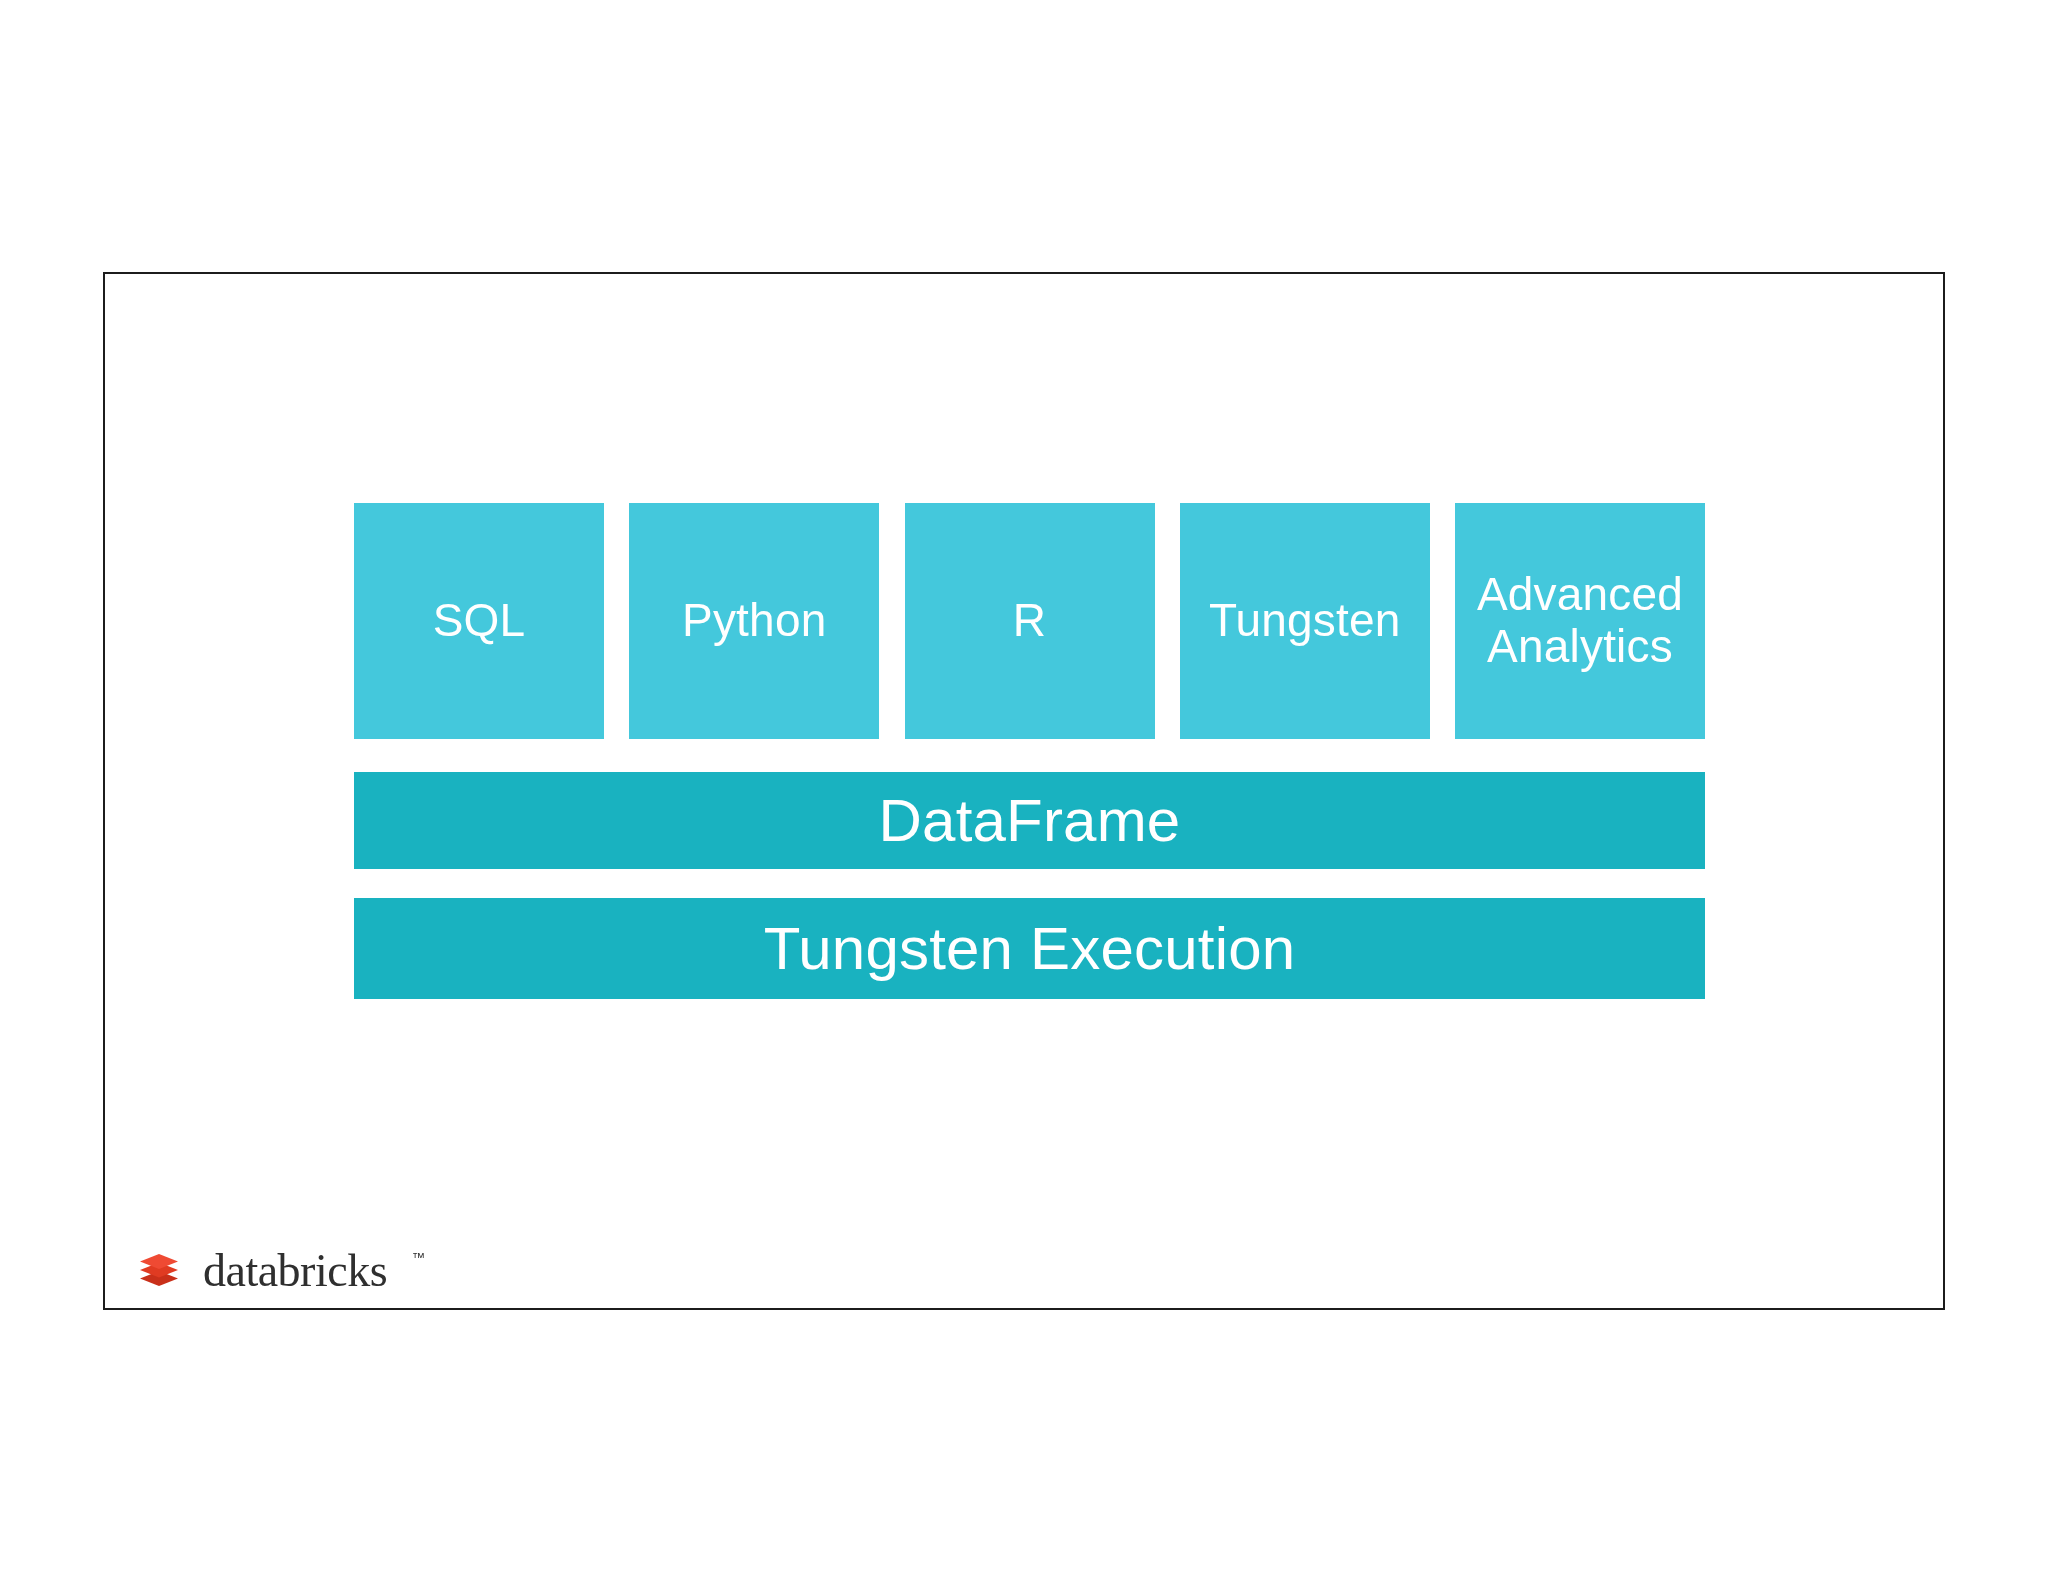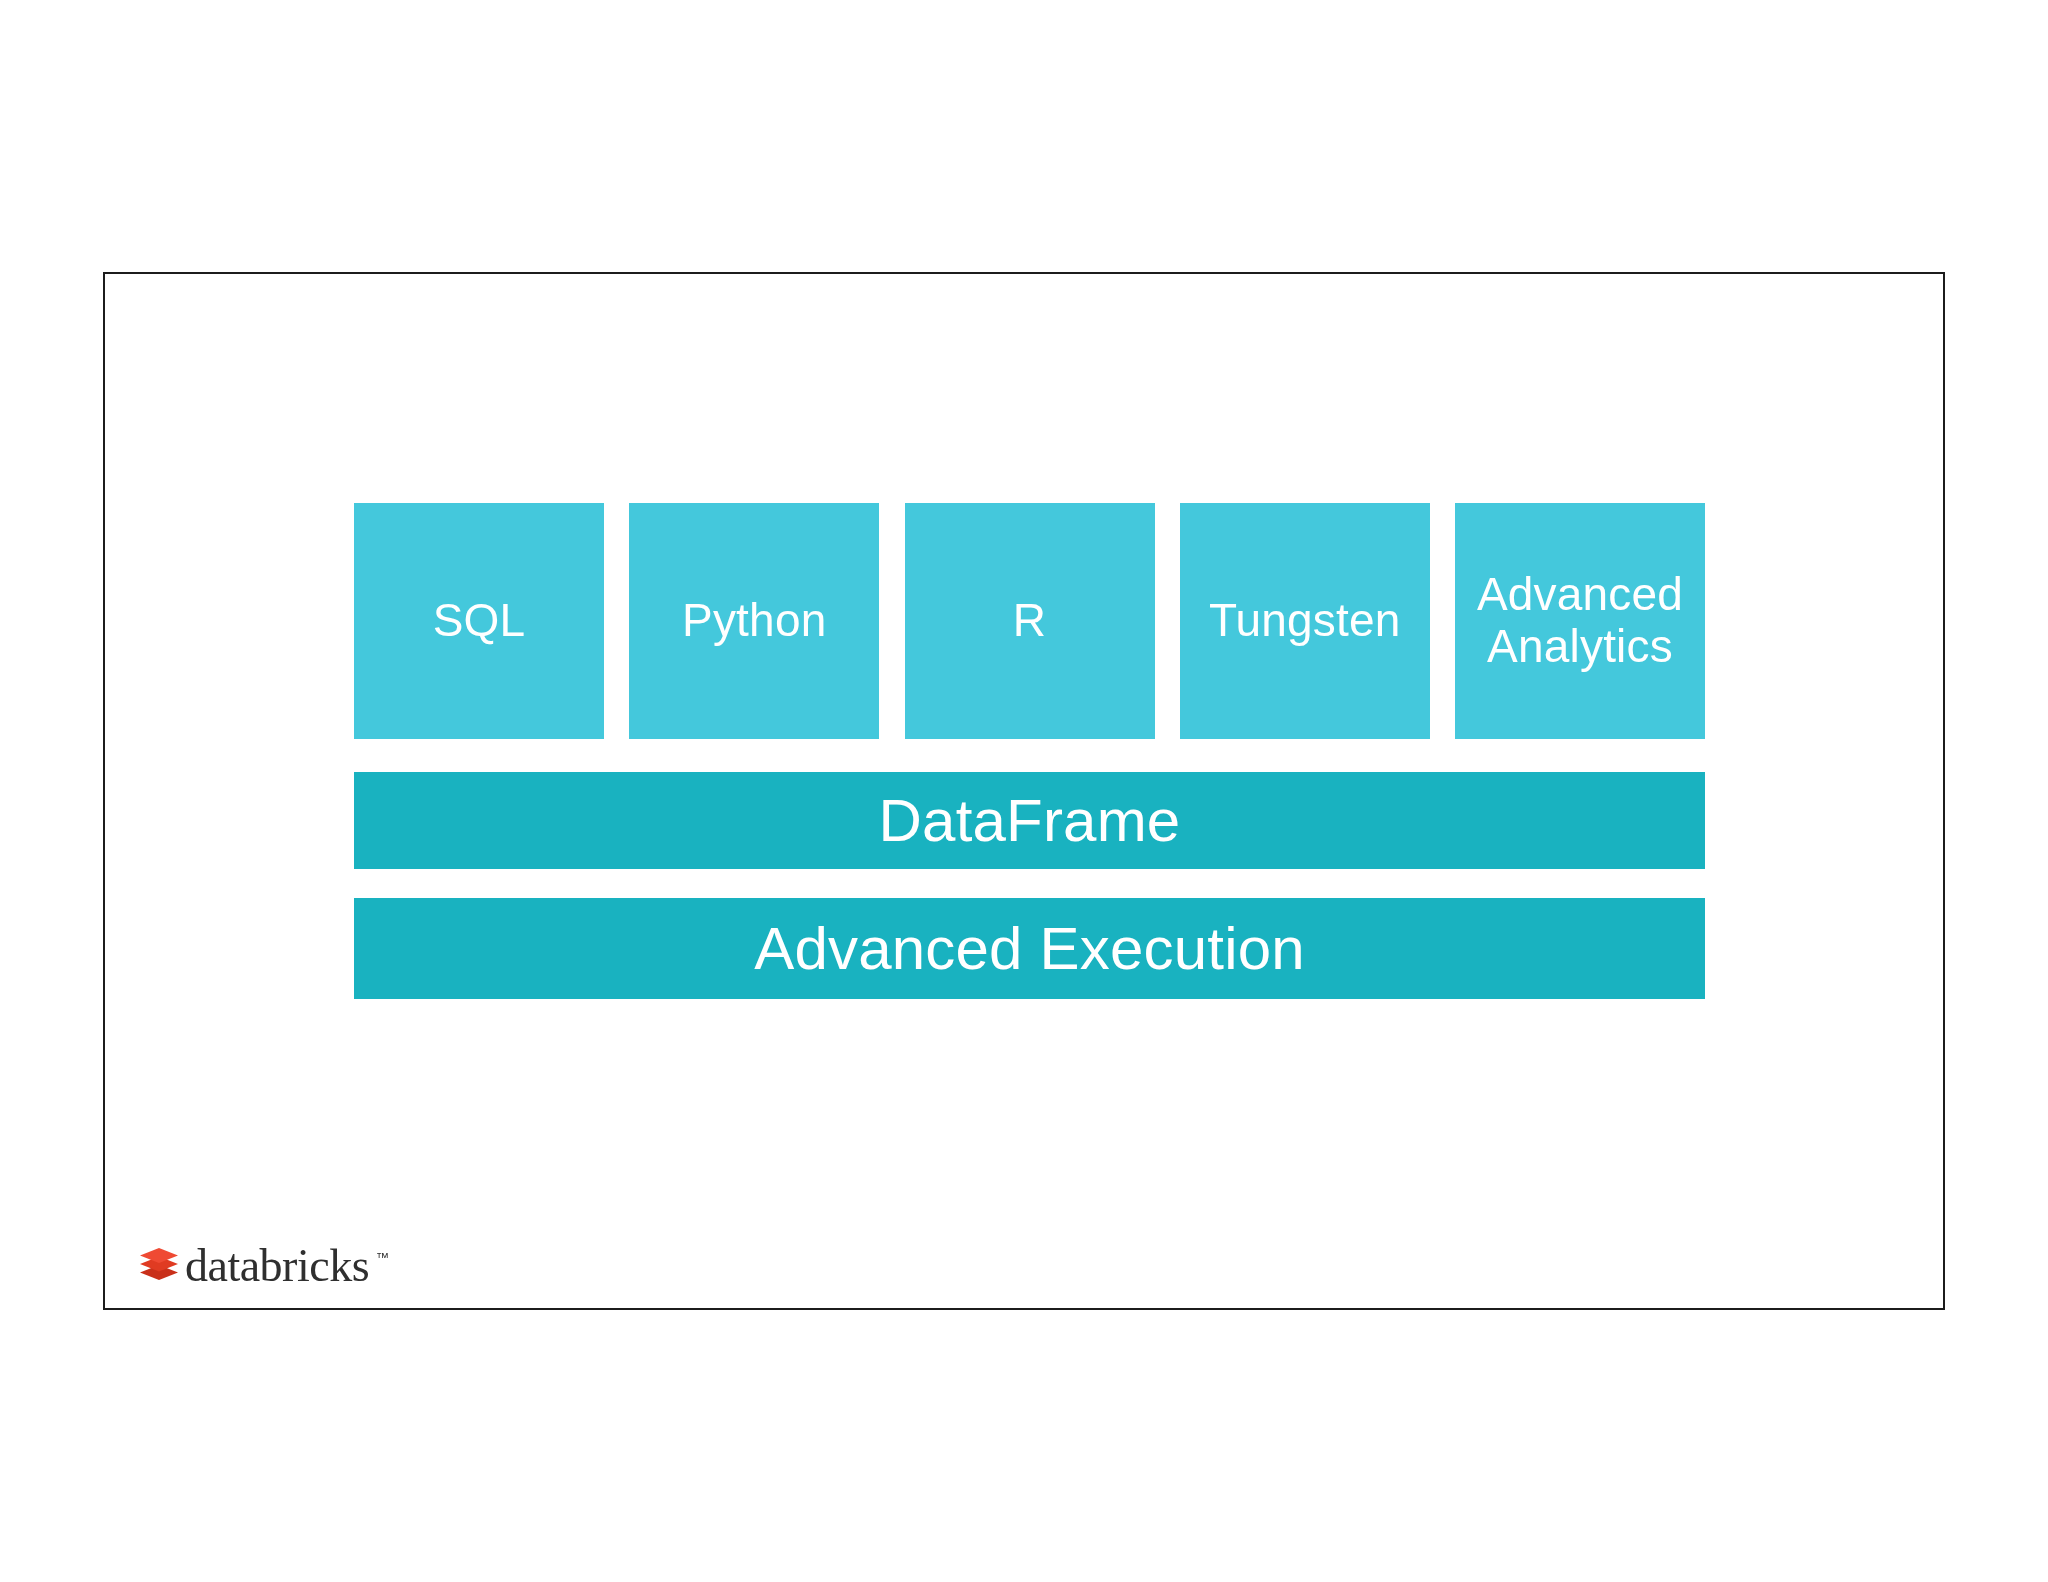--- a/index.html
+++ b/index.html
@@ -99,22 +99,22 @@
     height: 101px;
   }
 
   
   #brand-logo {
     position: absolute;
     left: 34px;     
     top: 968px;     
     height: 56px;
     display: flex;
-    align-items: flex-start;
-    gap: 6px;
+    align-items: center;
+    gap: 24px;
   }
   #brand-mark {
     width: 40px;
     height: 44px;
     flex: 0 0 auto;
   }
   #brand-wordmark {
     font-family: "Liberation Serif", "DejaVu Serif", serif;
     font-size: 46px;
     font-weight: 400;
@@ -162,21 +162,21 @@
         <span class="api-label">Advanced Analytics</span>
       </div>
 
     </div>
 
     <div class="layer-bar" id="bar-dataframe">
       <span>DataFrame</span>
     </div>
 
     <div class="layer-bar" id="bar-tungsten">
-      <span>Advanced Execution</span>
+      <span>Tungsten Execution</span>
     </div>
 
   </div>
 
   <div id="brand-logo">
     <svg id="brand-mark" viewBox="0 0 40 44">
       <polygon points="20,23 39,30.5 20,38 1,30.5" fill="#c9301a"></polygon>
       <polygon points="20,14.5 39,22 20,29.5 1,22" fill="#e03b22"></polygon>
       <polygon points="20,6 39,13.5 20,21 1,13.5" fill="#ef4a33"></polygon>
     </svg>

